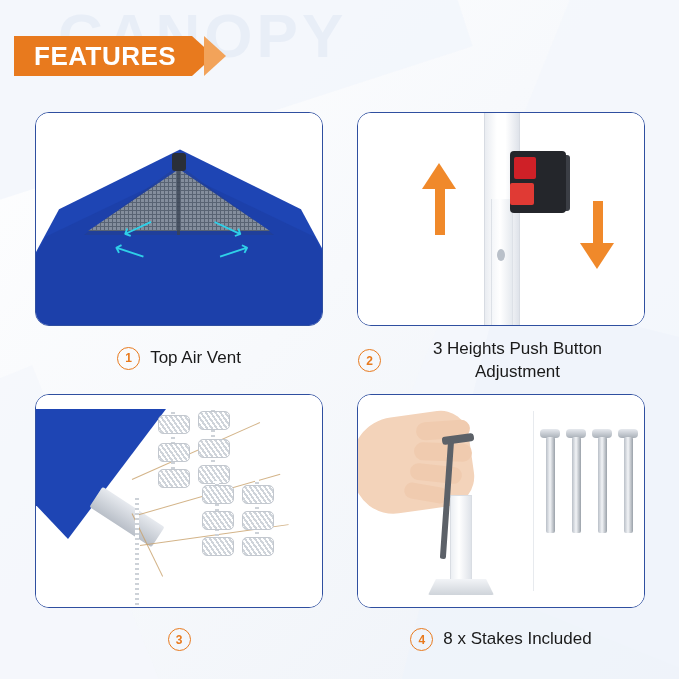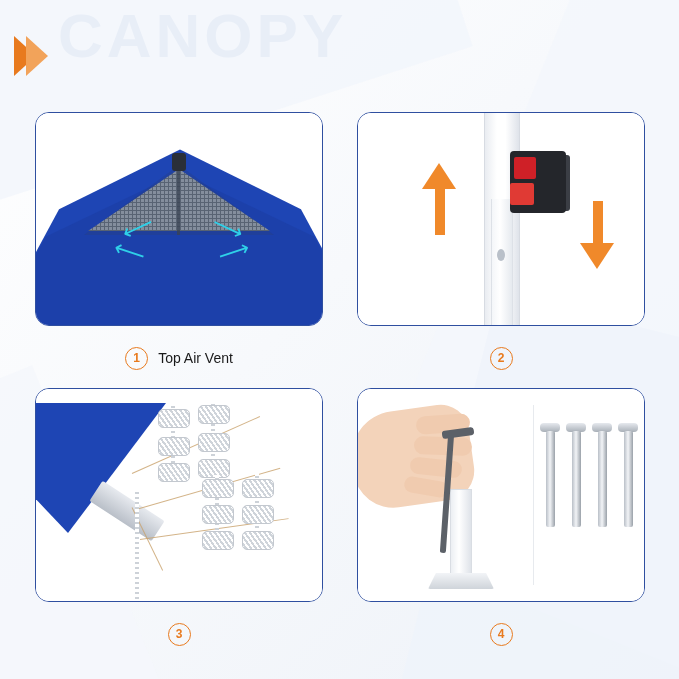--- a/index.html
+++ b/index.html
@@ -89,21 +89,21 @@
   }
   .badge{
     width:21px;height:21px;border-radius:50%;
     border:1.6px solid #e87a1e;
     color:#e87a1e;
     font-size:12px;font-weight:bold;
     display:flex;align-items:center;justify-content:center;
     flex:0 0 auto;
   }
   .caption-text{
-    font-size:14px;color:#1a1a1a;
+    font-size:17px;color:#1a1a1a;
     line-height:1.35;
     text-align:center;
   }
   .cell.c2 .caption-text{text-align:center;}
 
   
   .c1-sky{position:absolute;inset:0;background:#ffffff;}
   .c1-canopy{
     position:absolute;left:-24px;top:18px;width:336px;height:230px;
     background:#1e45b4;
@@ -252,20 +252,21 @@
 <div class="page">
 
   <div class="bg-shape s1"></div>
   <div class="bg-shape s2"></div>
   <div class="bg-shape s3"></div>
   <div class="bg-shape s4"></div>
 
   <div class="watermark">CANOPY</div>
 
   <div class="header">
+    <div class="header-bar">FEATURES</div>
     <div class="header-arrow"></div>
     <div class="header-arrow2"></div>
   </div>
 
   <div class="grid">
 
     <div class="cell c1">
       <div class="photo">
         <div class="c1-sky"></div>
         <div class="c1-canopy"></div>
@@ -295,20 +296,21 @@
         <div class="c2-box"></div>
         <div class="c2-red1"></div>
         <div class="c2-red2"></div>
         <div class="c2-arrow-up"></div>
         <div class="c2-arrow-up-stem"></div>
         <div class="c2-arrow-dn"></div>
         <div class="c2-arrow-dn-stem"></div>
       </div>
       <div class="caption">
         <div class="badge">2</div>
+        <div class="caption-text">3 Heights Push Button Adjustment</div>
       </div>
     </div>
 
     <div class="cell c3">
       <div class="photo">
         <div class="c3-bg"></div>
         <div class="c3-canopy"></div>
         <div class="c3-silver"></div>
 
         <div class="c3-line" style="left:96px;top:84px;width:140px;transform:rotate(-24deg);"></div>
@@ -369,17 +371,18 @@
         <div class="c4-stake" style="left:188px;top:42px;"></div>
         <div class="c4-stake-top" style="left:208px;top:34px;"></div>
         <div class="c4-stake" style="left:214px;top:42px;"></div>
         <div class="c4-stake-top" style="left:234px;top:34px;"></div>
         <div class="c4-stake" style="left:240px;top:42px;"></div>
         <div class="c4-stake-top" style="left:260px;top:34px;"></div>
         <div class="c4-stake" style="left:266px;top:42px;"></div>
       </div>
       <div class="caption">
         <div class="badge">4</div>
+        <div class="caption-text">8 x Stakes Included</div>
       </div>
     </div>
 
   </div>
 </div>
 
 </body></html>

